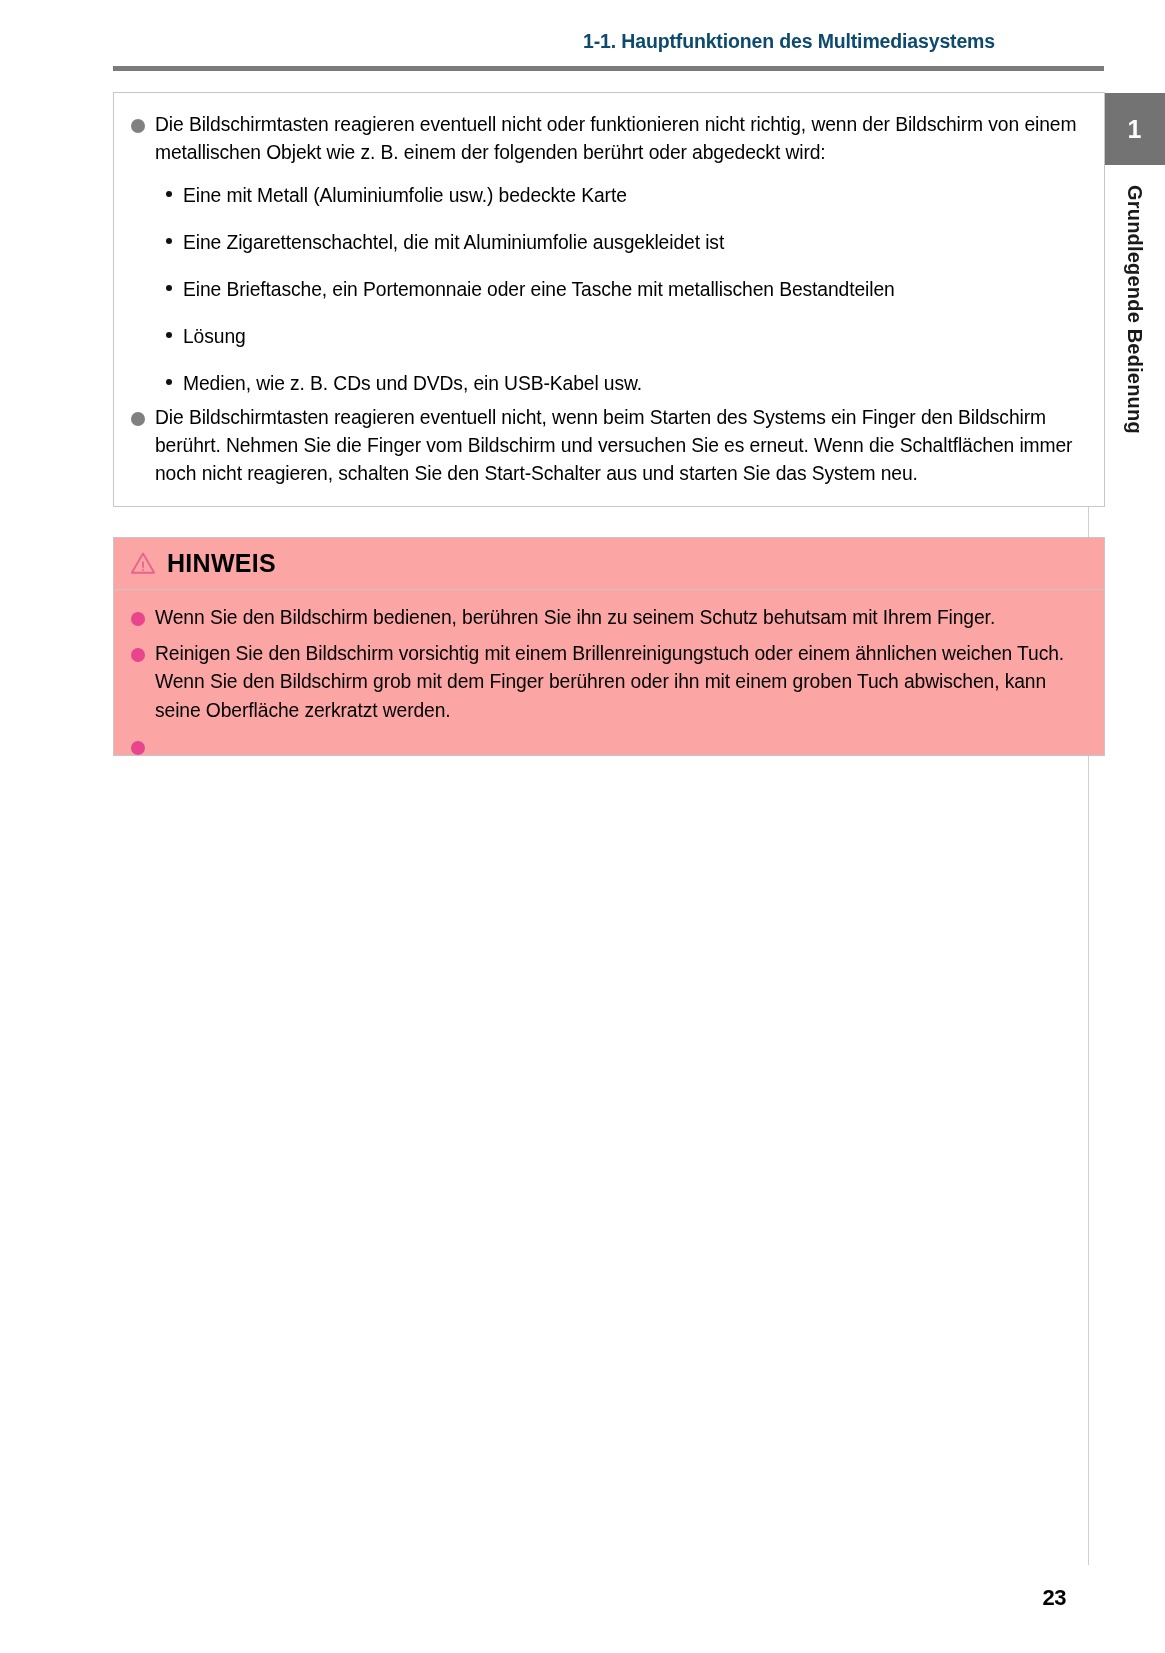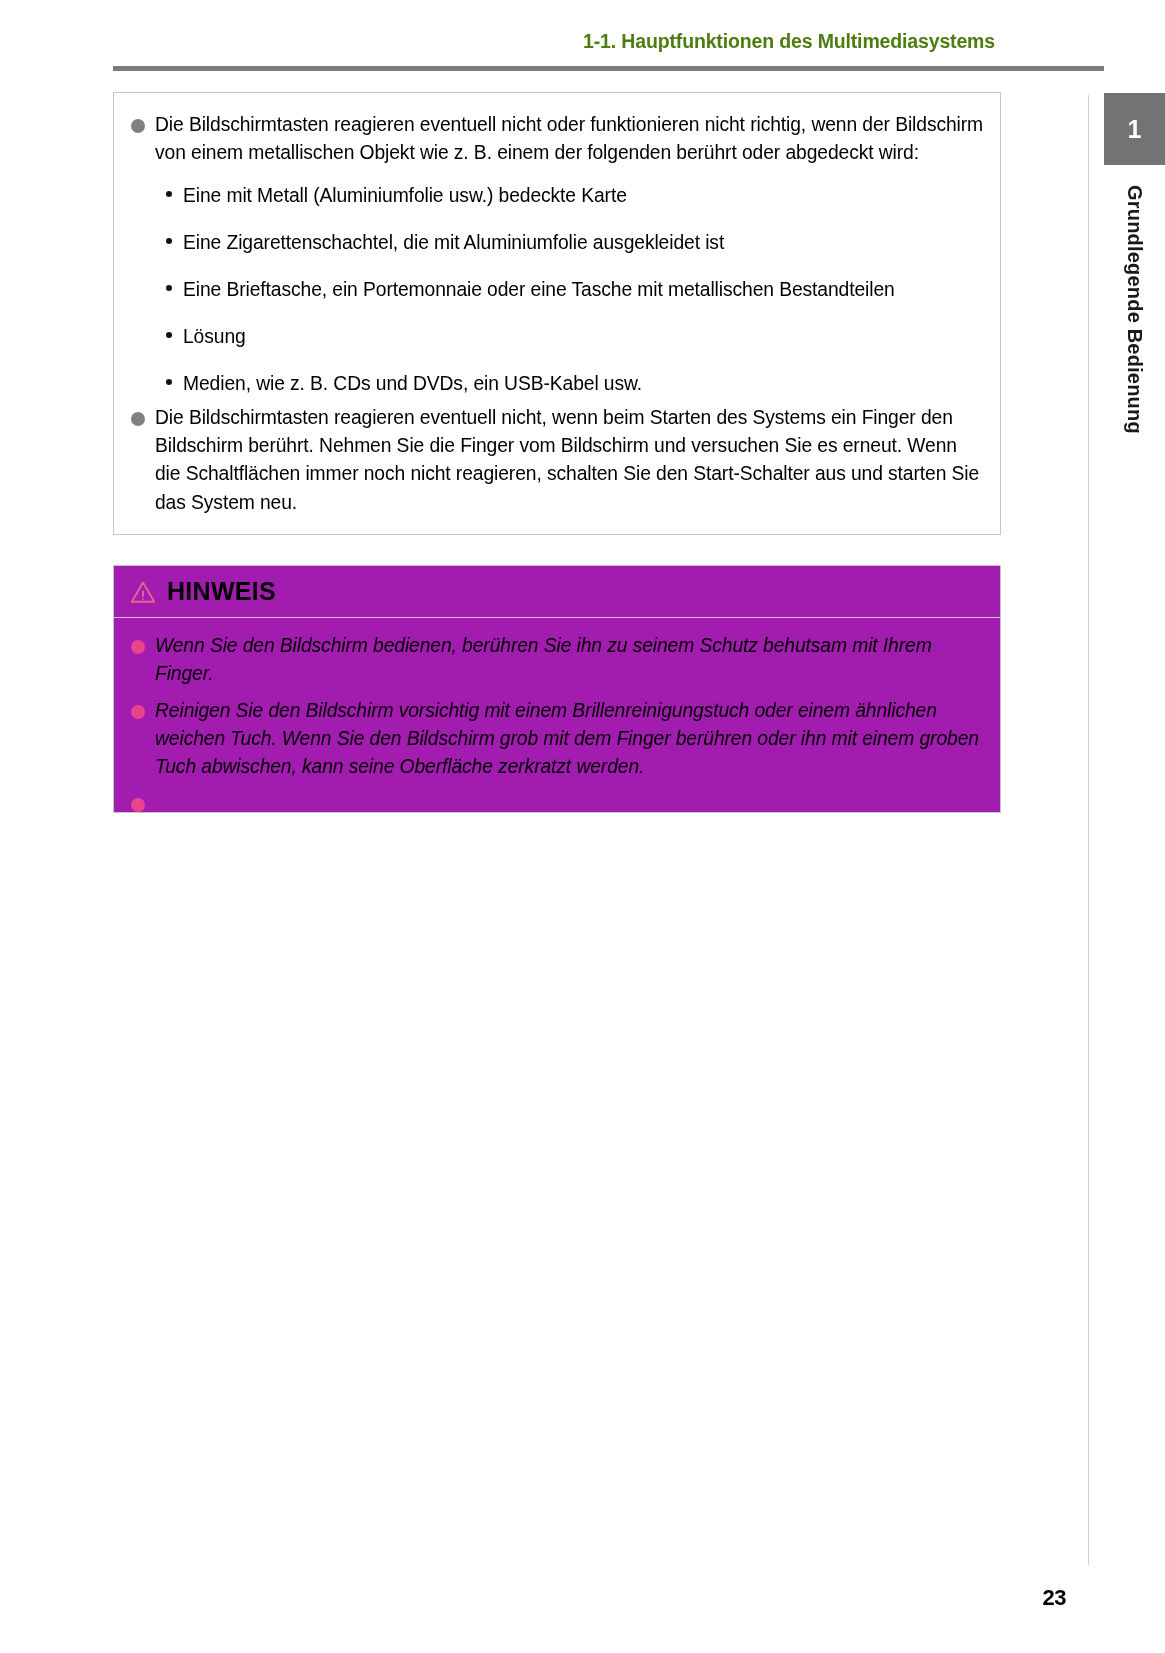--- a/index.html
+++ b/index.html
@@ -25,21 +25,21 @@
     width: 1165px;
     height: 72px;
   }
   .header-title {
     position: absolute;
     right: 170px;
     top: 30px;
     font-size: 19.5px;
     font-weight: bold;
     letter-spacing: -0.15px;
-    color: #4d7c0f;
+    color: #0c4a6e;
     white-space: nowrap;
     text-align: right;
   }
   .header-rule {
     position: absolute;
     left: 113px;
     right: 61px;
     top: 66px;
     height: 5px;
     background: #7b7b7b;
@@ -86,35 +86,35 @@
     width: 1px;
     height: 1470px;
     background: #cfcfcf;
   }
 
   
   .content {
     position: absolute;
     left: 113px;
     top: 92px;
-    width: 888px;
+    width: 992px;
     border-radius: 23px;
   }
 
   
   .info-box {
     border: 1px solid #c6c6c6;
     background: #ffffff;
     padding: 18px 16px 14px 11px;
   }
 
   .notice-box {
     margin-top: 30px;
     border: 1px solid #c6c6c6;
-    background: #a21caf;
+    background: #fca5a5;
   }
   .notice-header {
     border-bottom: 1px solid #c6c6c6;
     padding: 13px 16px 13px 16px;
     display: flex;
     align-items: center;
     gap: 11px;
   }
   .notice-title {
     font-size: 25px;
@@ -147,21 +147,20 @@
     width: 14px;
     height: 14px;
     border-radius: 50%;
     background: #808080;
   }
   ul.blist.pink > li > .dot {
     background: #e8458c;
   }
   ul.blist.pink > li {
     margin-bottom: 8px;
-    font-style: italic;
   }
   ul.blist.pink > li:last-child {
     margin-bottom: 0;
   }
 
   
   ul.sublist {
     list-style: none;
     margin: 14px 0 6px 0;
     padding: 0;

